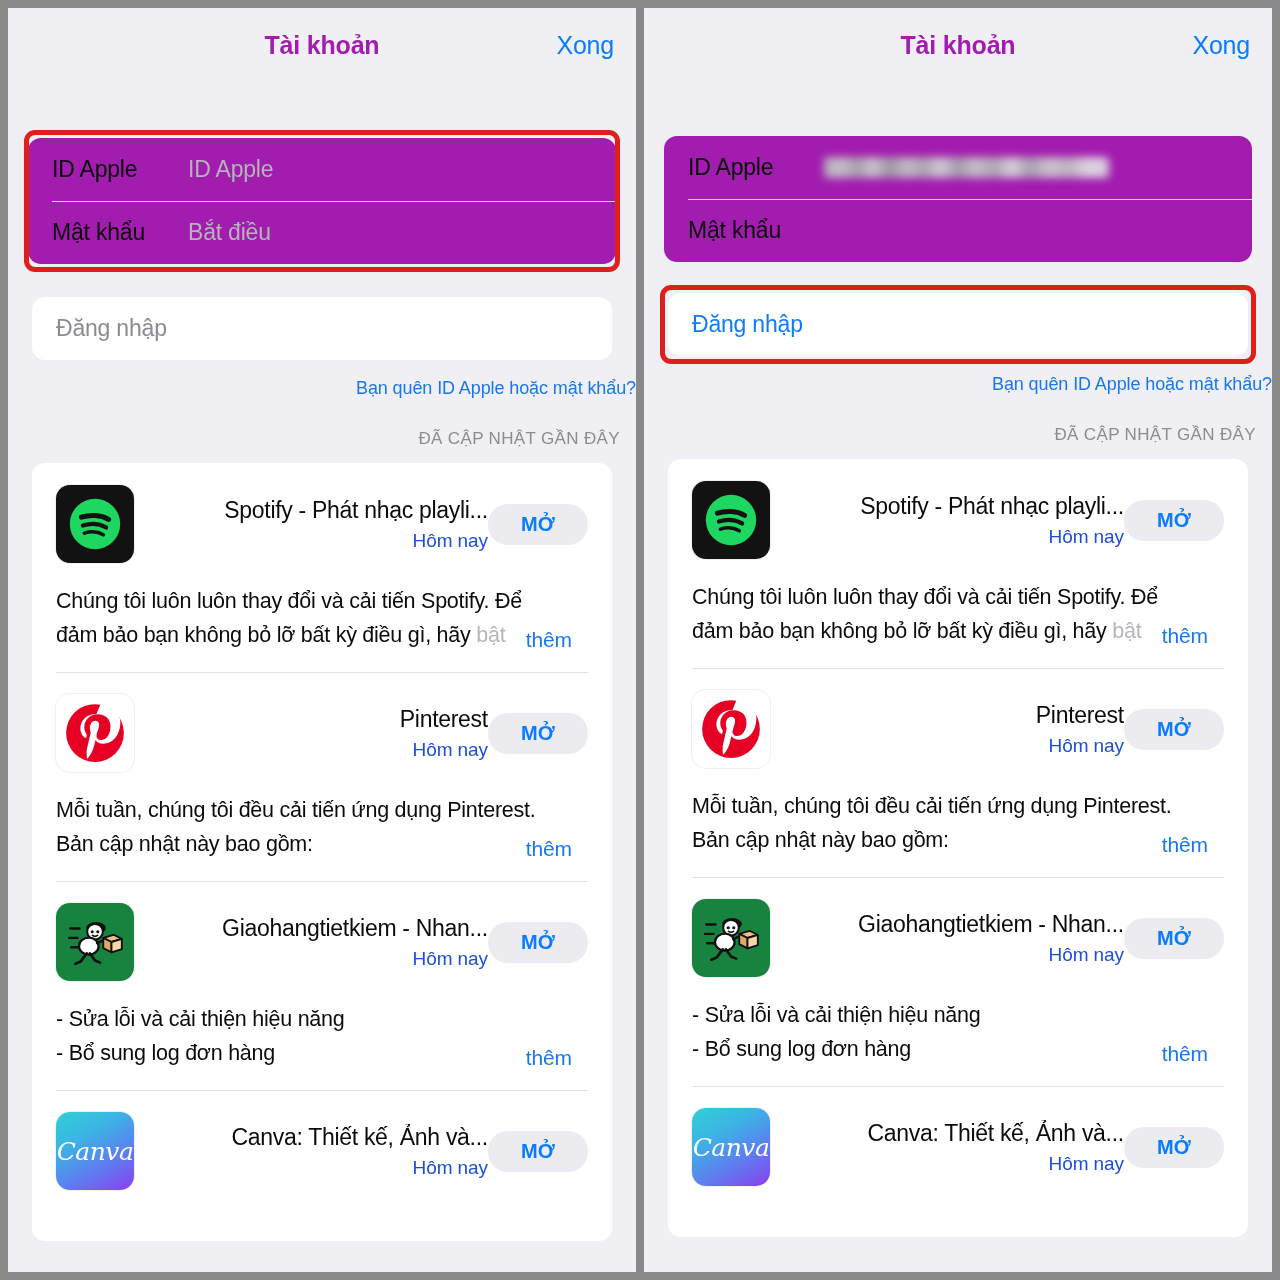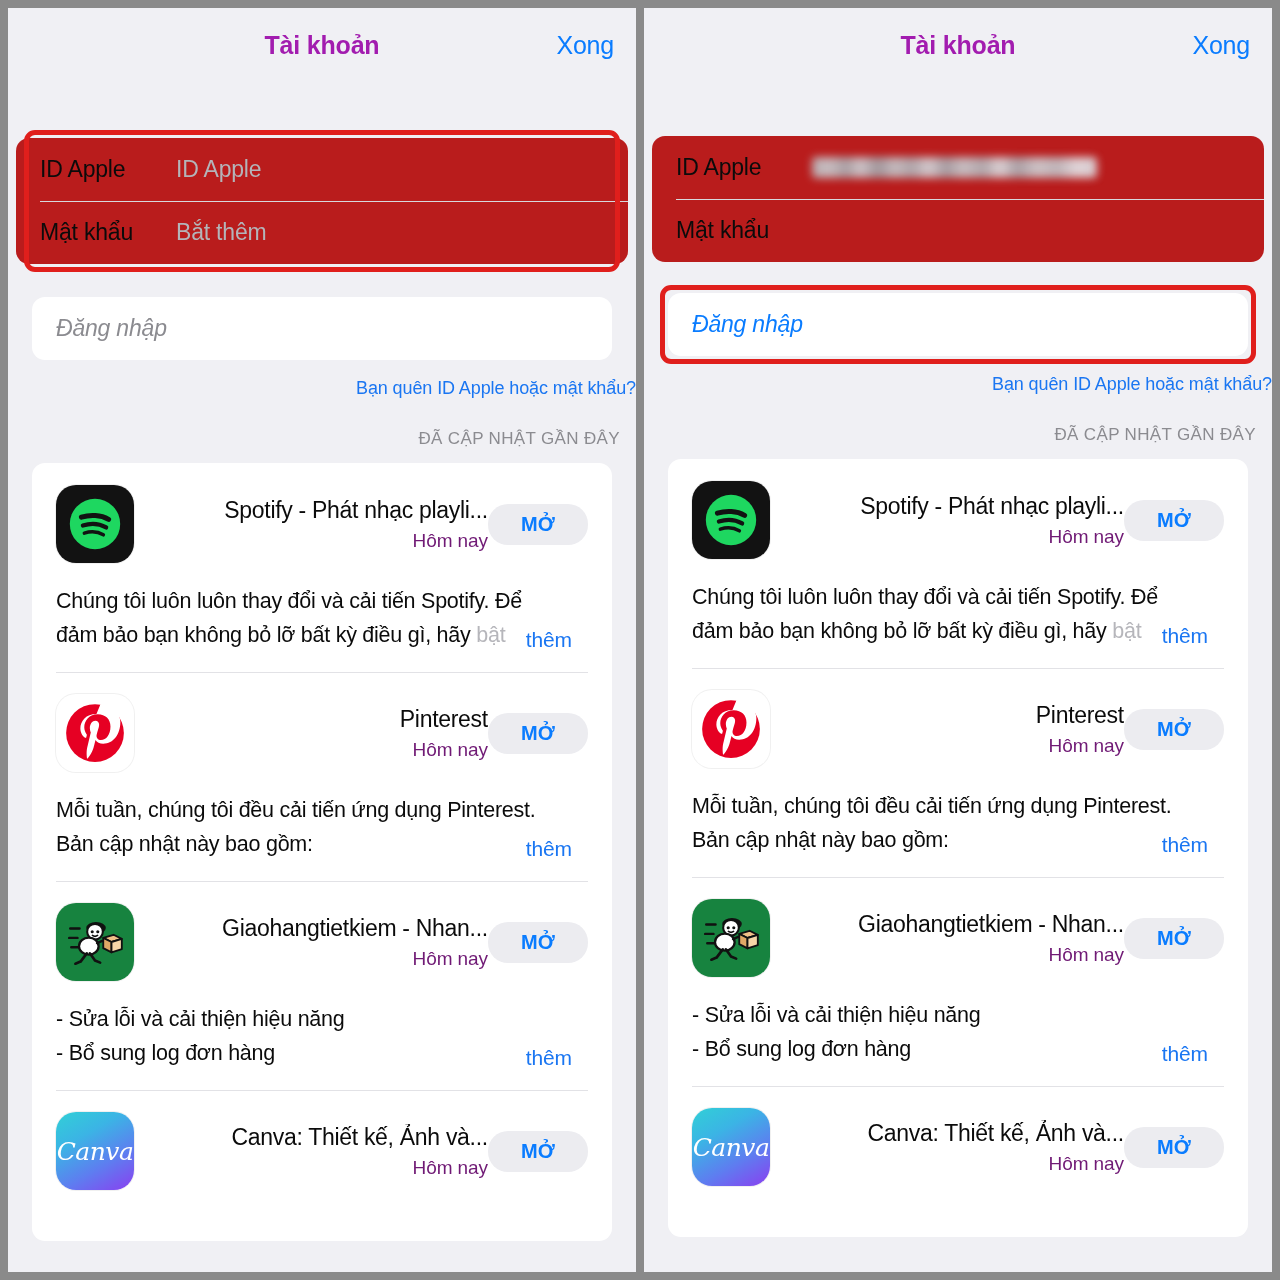--- a/index.html
+++ b/index.html
@@ -47,23 +47,23 @@
     font-size: 25px;
     color: #0a7cff;
     font-weight: normal;
     letter-spacing: -0.2px;
   }
 
   
   .form-wrap { position: relative; margin-top: 56px; }
   .form-wrap.shift { margin-top: 54px; }
   .card {
-    background: #b91c1c;
+    background: #a21caf;
     border-radius: 13px;
-    margin: 0 8px;
+    margin: 0 20px;
     overflow: hidden;
   }
   .field-row {
     display: flex;
     align-items: center;
     height: 63px;
     padding-left: 24px;
     position: relative;
   }
   .field-row + .field-row::before {
@@ -91,21 +91,21 @@
     background: linear-gradient(90deg,
       #b9b9bd 0%, #c9c9cd 6%, #a8a8ad 12%, #d0d0d4 17%,
       #9f9fa5 23%, #c6c6ca 29%, #aeaeb3 35%, #d6d6da 41%,
       #a5a5ab 47%, #cacace 53%, #b0b0b5 60%, #dedee2 66%,
       #a9a9af 72%, #cfcfd3 79%, #bfbfc4 86%, #e4e4e8 93%, #d9d9de 100%);
     filter: blur(4px);
     opacity: .92;
   }
 
   
-  .signin-wrap { position: relative; margin-top: 33px; font-style: italic; }
+  .signin-wrap { position: relative; margin-top: 33px; }
   .signin-wrap.right { margin-top: 31px; }
   .signin {
     background: #ffffff;
     border-radius: 13px;
     margin: 0 24px;
     height: 63px;
     display: flex;
     align-items: center;
     padding-left: 24px;
   }
@@ -140,37 +140,37 @@
   .app-block + .app-block::before {
     content: "";
     position: absolute;
     left: 0; right: 0; top: 0;
     height: 1px;
     background: #e2e2e6;
   }
   .app-head { display: flex; align-items: center; text-align: right; }
   .app-icon {
     width: 78px; height: 78px;
-    border-radius: 20px;
+    border-radius: 14px;
     flex: 0 0 78px;
     position: relative;
     overflow: hidden;
     box-shadow: 0 0 0 1px rgba(0,0,0,.06);
   }
   .app-meta { flex: 1 1 auto; margin-left: 21px; min-width: 0; }
   .app-name {
     font-size: 23px;
     color: #0b0b0b;
     letter-spacing: -0.3px;
     white-space: nowrap;
     overflow: hidden;
   }
   .app-date {
     font-size: 19px;
-    color: #701a75;
+    color: #1d4ed8;
     margin-top: 6px;
     letter-spacing: -0.1px;
   }
   .open-btn {
     flex: 0 0 auto;
     background: #ececf0;
     color: #0a7cff;
     font-size: 20px;
     font-weight: bold;
     border-radius: 20px;
@@ -239,21 +239,21 @@
     </div>
 
     <div class="form-wrap">
       <div class="card">
         <div class="field-row">
           <span class="field-label">ID Apple</span>
           <span class="field-ph">ID Apple</span>
         </div>
         <div class="field-row">
           <span class="field-label">Mật khẩu</span>
-          <span class="field-ph">Bắt thêm</span>
+          <span class="field-ph">Bắt điều</span>
         </div>
       </div>
       <div class="redbox" style="left:16px; right:16px; top:-8px; bottom:-8px;"></div>
     </div>
 
     <div class="signin-wrap">
       <div class="signin">
         <span class="signin-label disabled">Đăng nhập</span>
       </div>
     </div>

